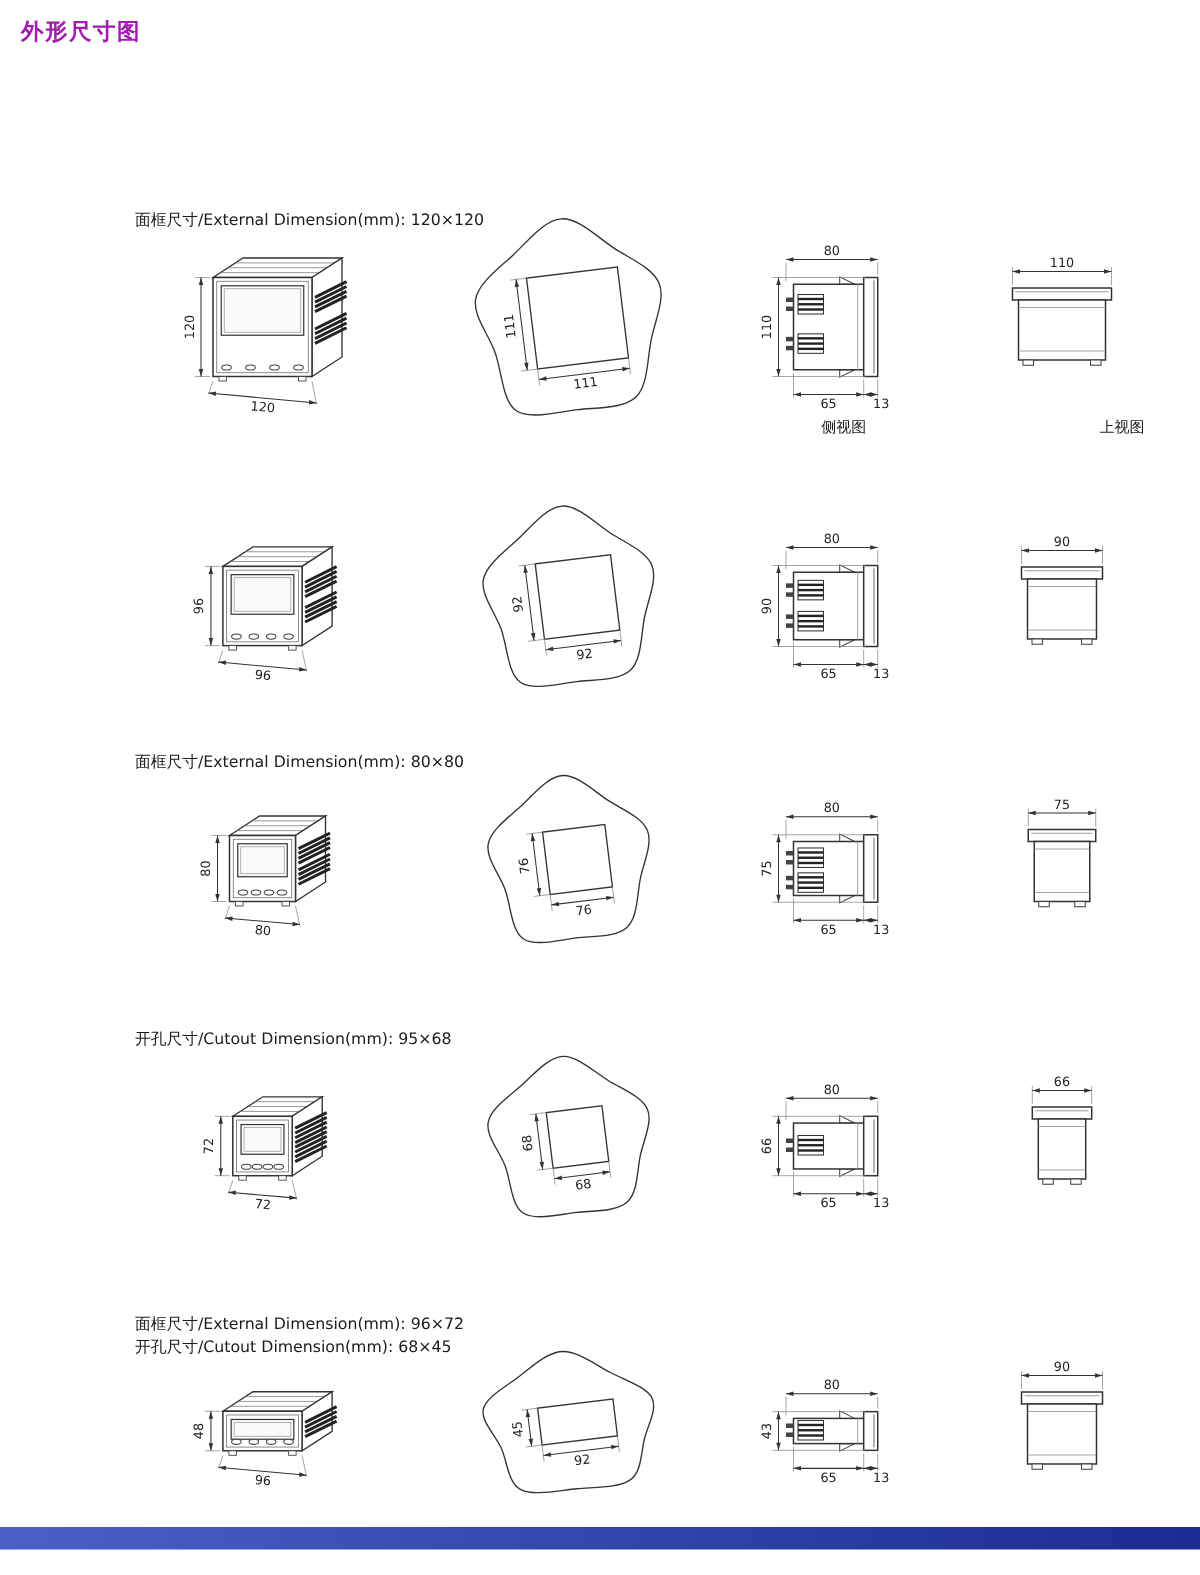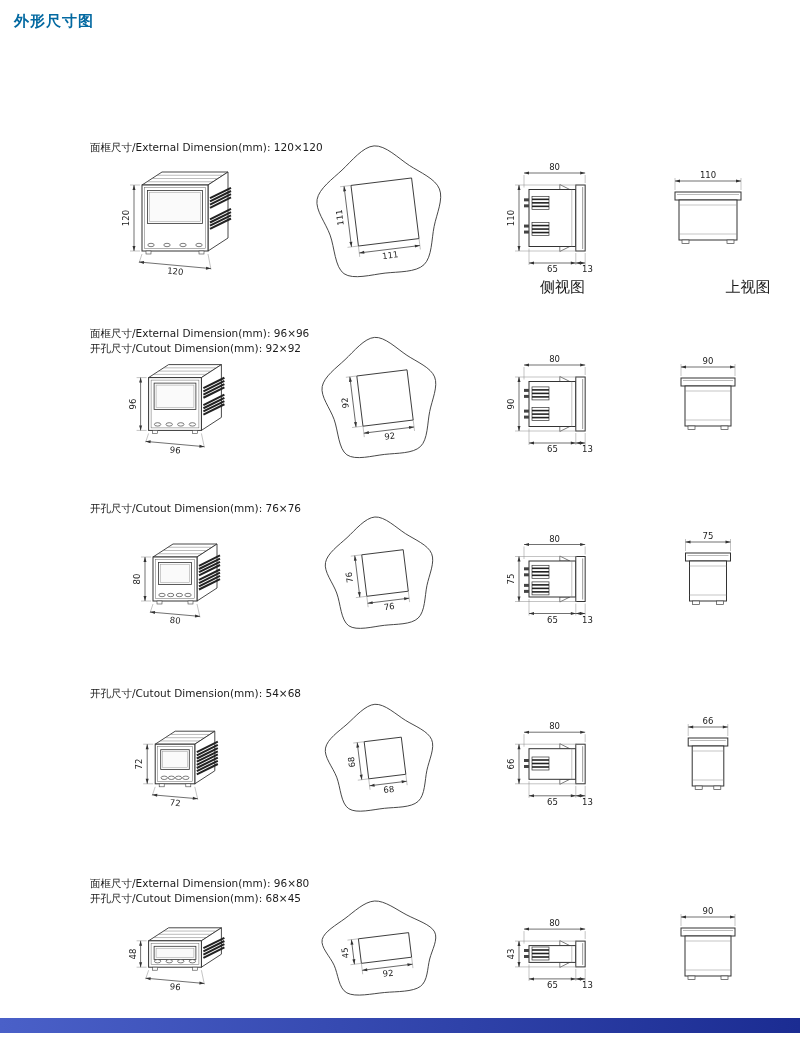--- a/index.html
+++ b/index.html
@@ -8,30 +8,30 @@
   #title{position:absolute;left:14px;top:12px;font-size:15px;font-weight:bold;letter-spacing:1px}
   .row{position:absolute;left:0;width:664px;height:175px}
   .labels{position:absolute;left:90px;top:8px;width:320px}
   .lab{font-size:10.5px;color:#1a1a1a;line-height:15px;white-space:nowrap}
   svg{position:absolute;overflow:visible}
   svg text{font-family:"DejaVu Sans","Liberation Sans",sans-serif}
   .persp{left:95px;top:18px;width:170px;height:135px}
   .cutoutv{left:303px;top:16px;width:155px;height:140px}
   .sidev{left:495px;top:8px;width:135px;height:150px}
   .topv{left:648px;top:8px;width:120px;height:150px}
-  .caption{position:absolute;top:146px;font-size:15px;color:#1a1a1a;text-align:center}
+  .caption{position:absolute;top:146px;font-size:10px;color:#1a1a1a;text-align:center}
   .cap-side{left:495px;width:135px}
   .cap-top{left:688px;width:120px}
   #footer-bar{position:absolute;left:0;top:1018px;width:800px;height:15px}
 </style>
 </head>
 <body>
 
 <div id="page">
-  <div id="title" style="color: #0369a1;">外形尺寸图</div>
+  <div id="title" style="color: #a21caf;">外形尺寸图</div>
 
   <div class="row" style="top:132px">
     <div class="labels">
       <div class="lab">面框尺寸/External Dimension(mm): 120×120</div>
     </div>
     <svg class="persp" viewBox="0 0 170 135">
         <polygon points="47,35 113,35 133,22 67,22" fill="#fff" stroke="#333" stroke-width="0.9"></polygon>
         <line x1="52" y1="31.75" x2="118" y2="31.75" stroke="#777" stroke-width="0.5"></line>
         <line x1="57" y1="28.5" x2="123" y2="28.5" stroke="#777" stroke-width="0.5"></line>
         <line x1="62" y1="25.25" x2="128" y2="25.25" stroke="#777" stroke-width="0.5"></line>
@@ -141,24 +141,20 @@
         <line x1="31" y1="65" x2="89" y2="65" stroke="#888" stroke-width="0.5"></line>
         <line x1="31" y1="94" x2="89" y2="94" stroke="#888" stroke-width="0.5"></line>
         <rect x="34" y="100" width="7" height="3.5" fill="#fff" stroke="#444" stroke-width="0.7"></rect>
         <rect x="79" y="100" width="7" height="3.5" fill="#fff" stroke="#444" stroke-width="0.7"></rect>
       </svg>
     <div class="caption cap-side">侧视图</div>
     <div class="caption cap-top">上视图</div>
   </div>
 
   <div class="row" style="top:318px">
-    <div class="labels">
-      <div class="lab">面框尺寸/External Dimension(mm): 96×96</div>
-      <div class="lab">开孔尺寸/Cutout Dimension(mm): 92×92</div>
-    </div>
     <svg class="persp" viewBox="0 0 170 135">
         <polygon points="53.599999999999994,41.599999999999994 106.4,41.599999999999994 126.4,28.599999999999994 73.6,28.599999999999994" fill="#fff" stroke="#333" stroke-width="0.9"></polygon>
         <line x1="58.599999999999994" y1="38.349999999999994" x2="111.4" y2="38.349999999999994" stroke="#777" stroke-width="0.5"></line>
         <line x1="63.599999999999994" y1="35.099999999999994" x2="116.4" y2="35.099999999999994" stroke="#777" stroke-width="0.5"></line>
         <line x1="68.6" y1="31.849999999999994" x2="121.4" y2="31.849999999999994" stroke="#777" stroke-width="0.5"></line>
         <polygon points="106.4,41.599999999999994 126.4,28.599999999999994 126.4,81.4 106.4,94.4" fill="#fff" stroke="#333" stroke-width="0.9"></polygon>
         <line x1="108.4" y1="52.16" x2="129.4" y2="41.76" stroke="#222" stroke-width="2"></line>
         <line x1="108.4" y1="55.36" x2="129.4" y2="44.96" stroke="#222" stroke-width="2"></line>
         <line x1="108.4" y1="58.559999999999995" x2="129.4" y2="48.16" stroke="#222" stroke-width="2"></line>
         <line x1="108.4" y1="61.76" x2="129.4" y2="51.36" stroke="#222" stroke-width="2"></line>
@@ -262,21 +258,21 @@
         <rect x="37" y="60" width="46" height="40" fill="#fff" stroke="#333" stroke-width="1"></rect>
         <line x1="37" y1="65" x2="83" y2="65" stroke="#888" stroke-width="0.5"></line>
         <line x1="37" y1="94" x2="83" y2="94" stroke="#888" stroke-width="0.5"></line>
         <rect x="40" y="100" width="7" height="3.5" fill="#fff" stroke="#444" stroke-width="0.7"></rect>
         <rect x="73" y="100" width="7" height="3.5" fill="#fff" stroke="#444" stroke-width="0.7"></rect>
       </svg>
   </div>
 
   <div class="row" style="top:493px">
     <div class="labels">
-      <div class="lab">开孔尺寸/Cutout Dimension(mm): 76×76</div>
+      <div class="lab">面框尺寸/External Dimension(mm): 80×80</div>
     </div>
     <svg class="persp" viewBox="0 0 170 135">
         <polygon points="58,46 102,46 122,33 78,33" fill="#fff" stroke="#333" stroke-width="0.9"></polygon>
         <line x1="63" y1="42.75" x2="107" y2="42.75" stroke="#777" stroke-width="0.5"></line>
         <line x1="68" y1="39.5" x2="112" y2="39.5" stroke="#777" stroke-width="0.5"></line>
         <line x1="73" y1="36.25" x2="117" y2="36.25" stroke="#777" stroke-width="0.5"></line>
         <polygon points="102,46 122,33 122,77 102,90" fill="#fff" stroke="#333" stroke-width="0.9"></polygon>
         <line x1="104" y1="54.8" x2="125" y2="44.4" stroke="#222" stroke-width="2"></line>
         <line x1="104" y1="58" x2="125" y2="47.6" stroke="#222" stroke-width="2"></line>
         <line x1="104" y1="61.199999999999996" x2="125" y2="50.8" stroke="#222" stroke-width="2"></line>
@@ -381,21 +377,21 @@
         <rect x="41.5" y="60" width="37" height="40" fill="#fff" stroke="#333" stroke-width="1"></rect>
         <line x1="41.5" y1="65" x2="78.5" y2="65" stroke="#888" stroke-width="0.5"></line>
         <line x1="41.5" y1="94" x2="78.5" y2="94" stroke="#888" stroke-width="0.5"></line>
         <rect x="44.5" y="100" width="7" height="3.5" fill="#fff" stroke="#444" stroke-width="0.7"></rect>
         <rect x="68.5" y="100" width="7" height="3.5" fill="#fff" stroke="#444" stroke-width="0.7"></rect>
       </svg>
   </div>
 
   <div class="row" style="top:678px">
     <div class="labels">
-      <div class="lab">开孔尺寸/Cutout Dimension(mm): 54×68</div>
+      <div class="lab">开孔尺寸/Cutout Dimension(mm): 95×68</div>
     </div>
     <svg class="persp" viewBox="0 0 170 135">
         <polygon points="60.2,48.2 99.80000000000001,48.2 119.80000000000001,35.2 80.2,35.2" fill="#fff" stroke="#333" stroke-width="0.9"></polygon>
         <line x1="65.2" y1="44.95" x2="104.80000000000001" y2="44.95" stroke="#777" stroke-width="0.5"></line>
         <line x1="70.2" y1="41.7" x2="109.80000000000001" y2="41.7" stroke="#777" stroke-width="0.5"></line>
         <line x1="75.2" y1="38.45" x2="114.80000000000001" y2="38.45" stroke="#777" stroke-width="0.5"></line>
         <polygon points="99.80000000000001,48.2 119.80000000000001,35.2 119.80000000000001,74.80000000000001 99.80000000000001,87.80000000000001" fill="#fff" stroke="#333" stroke-width="0.9"></polygon>
         <line x1="101.80000000000001" y1="56.120000000000005" x2="122.80000000000001" y2="45.720000000000006" stroke="#222" stroke-width="2"></line>
         <line x1="101.80000000000001" y1="59.32000000000001" x2="122.80000000000001" y2="48.92000000000001" stroke="#222" stroke-width="2"></line>
         <line x1="101.80000000000001" y1="62.52" x2="122.80000000000001" y2="52.120000000000005" stroke="#222" stroke-width="2"></line>
@@ -494,21 +490,21 @@
         <rect x="44.2" y="60" width="31.6" height="40" fill="#fff" stroke="#333" stroke-width="1"></rect>
         <line x1="44.2" y1="65" x2="75.80000000000001" y2="65" stroke="#888" stroke-width="0.5"></line>
         <line x1="44.2" y1="94" x2="75.80000000000001" y2="94" stroke="#888" stroke-width="0.5"></line>
         <rect x="47.2" y="100" width="7" height="3.5" fill="#fff" stroke="#444" stroke-width="0.7"></rect>
         <rect x="65.80000000000001" y="100" width="7" height="3.5" fill="#fff" stroke="#444" stroke-width="0.7"></rect>
       </svg>
   </div>
 
   <div class="row" style="top:868px">
     <div class="labels">
-      <div class="lab">面框尺寸/External Dimension(mm): 96×80</div>
+      <div class="lab">面框尺寸/External Dimension(mm): 96×72</div>
       <div class="lab">开孔尺寸/Cutout Dimension(mm): 68×45</div>
     </div>
     <svg class="persp" viewBox="0 0 170 135">
         <polygon points="53.599999999999994,54.8 106.4,54.8 126.4,41.8 73.6,41.8" fill="#fff" stroke="#333" stroke-width="0.9"></polygon>
         <line x1="58.599999999999994" y1="51.55" x2="111.4" y2="51.55" stroke="#777" stroke-width="0.5"></line>
         <line x1="63.599999999999994" y1="48.3" x2="116.4" y2="48.3" stroke="#777" stroke-width="0.5"></line>
         <line x1="68.6" y1="45.05" x2="121.4" y2="45.05" stroke="#777" stroke-width="0.5"></line>
         <polygon points="106.4,54.8 126.4,41.8 126.4,68.2 106.4,81.2" fill="#fff" stroke="#333" stroke-width="0.9"></polygon>
         <line x1="108.4" y1="62.192" x2="129.4" y2="51.792" stroke="#222" stroke-width="2"></line>
         <line x1="108.4" y1="65.392" x2="129.4" y2="54.992" stroke="#222" stroke-width="2"></line>

